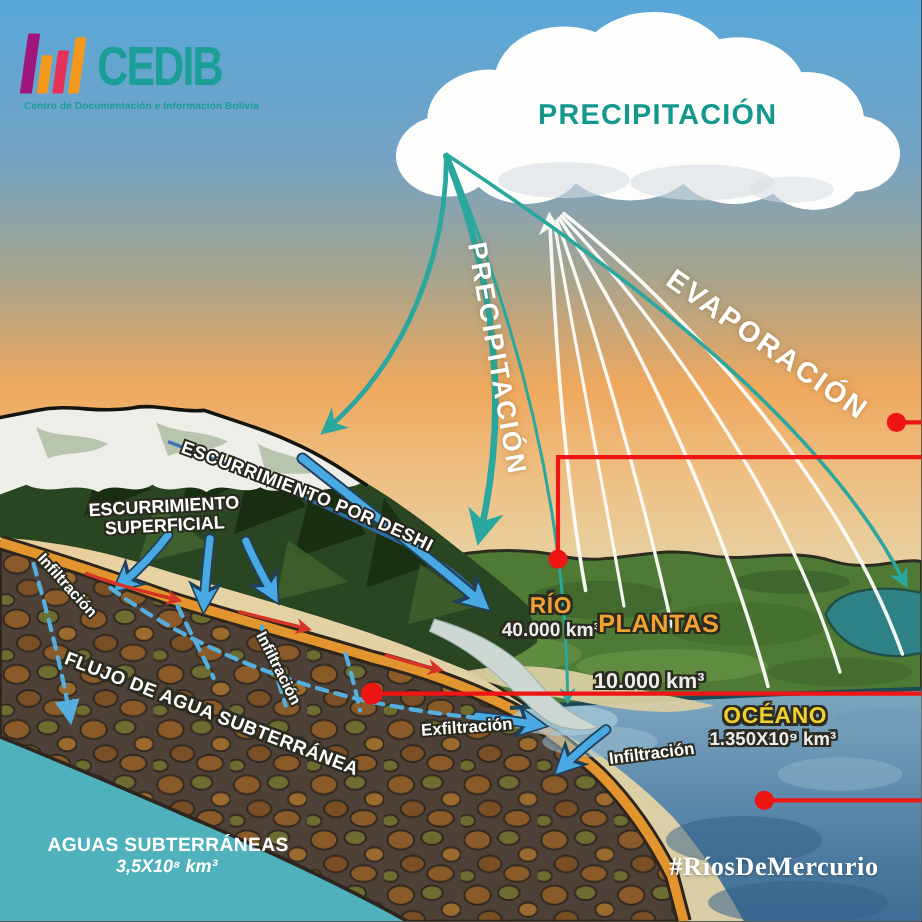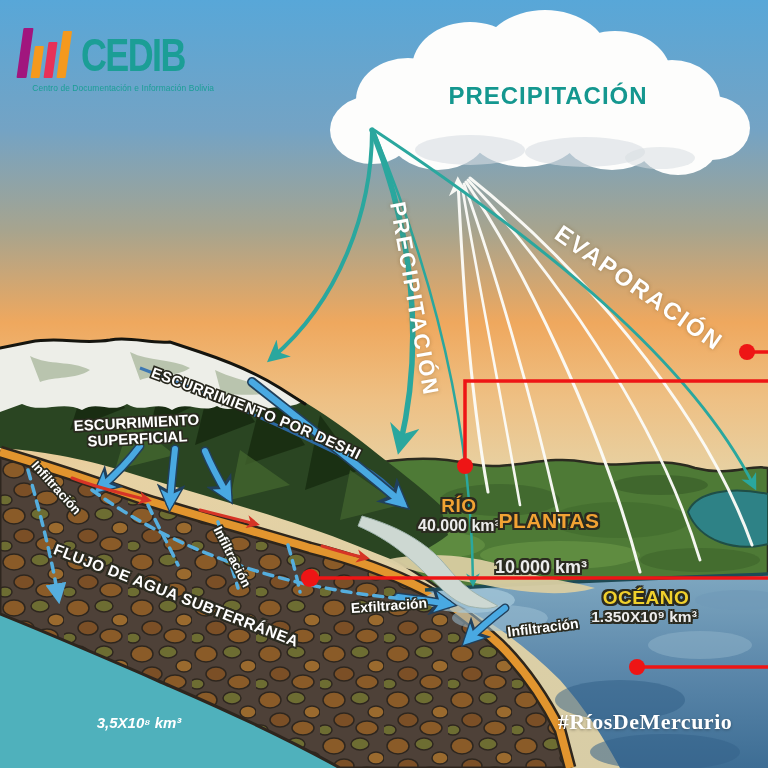--- a/index.html
+++ b/index.html
@@ -42,31 +42,31 @@
   .rio-vol{left:459px;top:526px;font-size:16px;color:#ececec;}
   .plantas-name{left:549px;top:521px;font-size:21px;color:#f2a233;letter-spacing:.5px;}
   .plantas-vol{left:541px;top:568px;font-size:18px;color:#ececec;text-align:right;}
   .oceano-name{left:646px;top:598px;font-size:19px;color:#f0d02c;letter-spacing:.5px;}
   .oceano-vol{left:644px;top:617px;font-size:15.5px;color:#ececec;}
   .aguas-name{left:140px;top:705px;font-size:16px;color:#fff;letter-spacing:.3px;}
   .aguas-vol{left:139px;top:723px;font-size:15px;color:#fff;font-style:italic;}
   .hashtag{left:645px;top:722px;font-size:22px;color:#fff;letter-spacing:.5px;
        text-shadow:0 1px 3px rgba(0,0,0,.35);font-family:Liberation Serif, serif;}
   
-  .logo{position:absolute;left:20px;top:28px;text-align:right;}
+  .logo{position:absolute;left:20px;top:28px;}
   .logo-row{display:flex;align-items:flex-end;}
   .bars{display:flex;align-items:flex-end;height:50px;transform:skewX(-8deg);margin-right:8px;}
   .bars div{margin-right:4px;border-radius:1px;}
   .bar1{width:10px;height:50px;background:#a1167e;}
   .bar2{width:9px;height:32px;background:#f5991d;}
   .bar3{width:9px;height:36px;background:#e73158;}
   .bar4{width:9px;height:47px;background:#f5991d;}
   .cedib-word{font-size:46px;font-weight:bold;color:#1b9e96;letter-spacing:-2px;
        transform:scaleX(.78);transform-origin:left bottom;line-height:.95;}
-  .logo-tagline{margin-top:5px;font-size:8.4px;font-weight:normal;color:#1b9e96;letter-spacing:.1px;}
+  .logo-tagline{margin-top:5px;font-size:8.4px;font-weight:bold;color:#1b9e96;letter-spacing:.1px;}
 </style>
 </head>
 <body>
 
 <div class="stage">
 
 <svg class="scene" width="768" height="768" viewBox="0 0 768 768">
   <defs>
     <pattern id="stones" width="64" height="46" patternUnits="userSpaceOnUse">
       <rect width="64" height="46" fill="#4e4138"></rect>
@@ -249,20 +249,21 @@
   <div class="lbl infil-3 outlined-thin">Infiltración</div>
   <div class="lbl flujo outlined">FLUJO DE AGUA SUBTERRÁNEA</div>
   <div class="lbl exfil outlined-thin">Exfiltración</div>
 
   <div class="lbl rio-name outlined">RÍO</div>
   <div class="lbl rio-vol outlined">40.000 km³</div>
   <div class="lbl plantas-name outlined">PLANTAS</div>
   <div class="lbl plantas-vol outlined">10.000 km³</div>
   <div class="lbl oceano-name outlined">OCÉANO</div>
   <div class="lbl oceano-vol outlined">1.350X10⁹ km³</div>
+  <div class="lbl aguas-name">AGUAS SUBTERRÁNEAS</div>
   <div class="lbl aguas-vol">3,5X10⁸ km³</div>
 
   <div class="lbl hashtag">#RíosDeMercurio</div>
 
   <div class="logo">
     <div class="logo-row">
       <div class="bars">
         <div class="bar1"></div>
           <div class="bar2"></div>
           <div class="bar3"></div>

